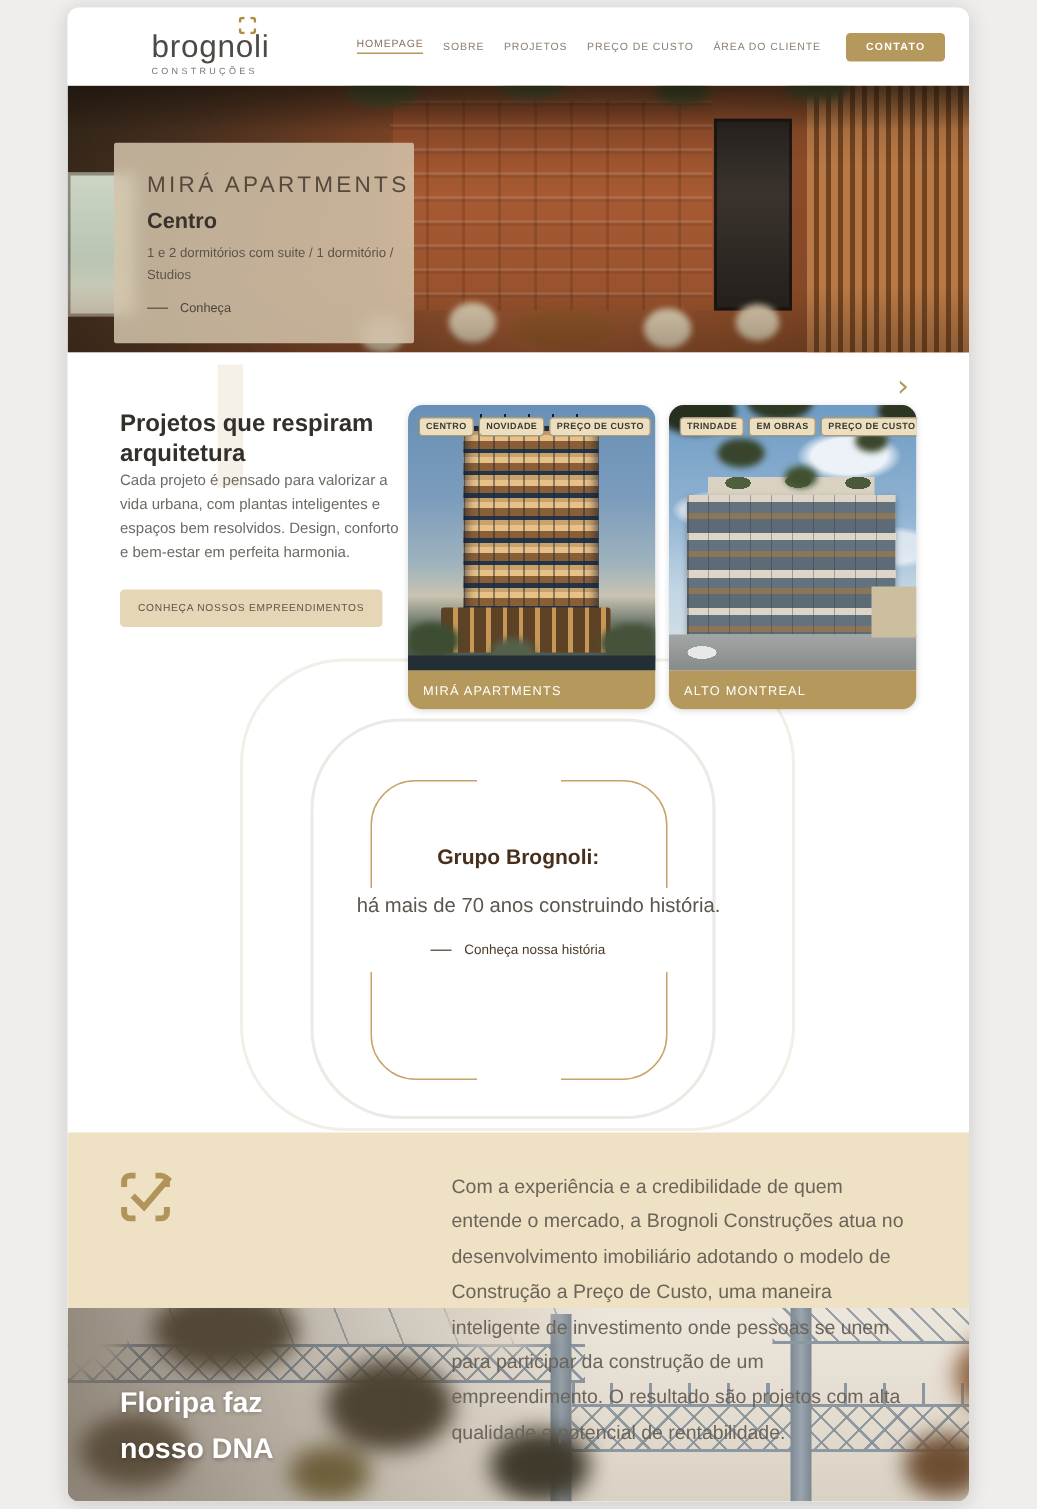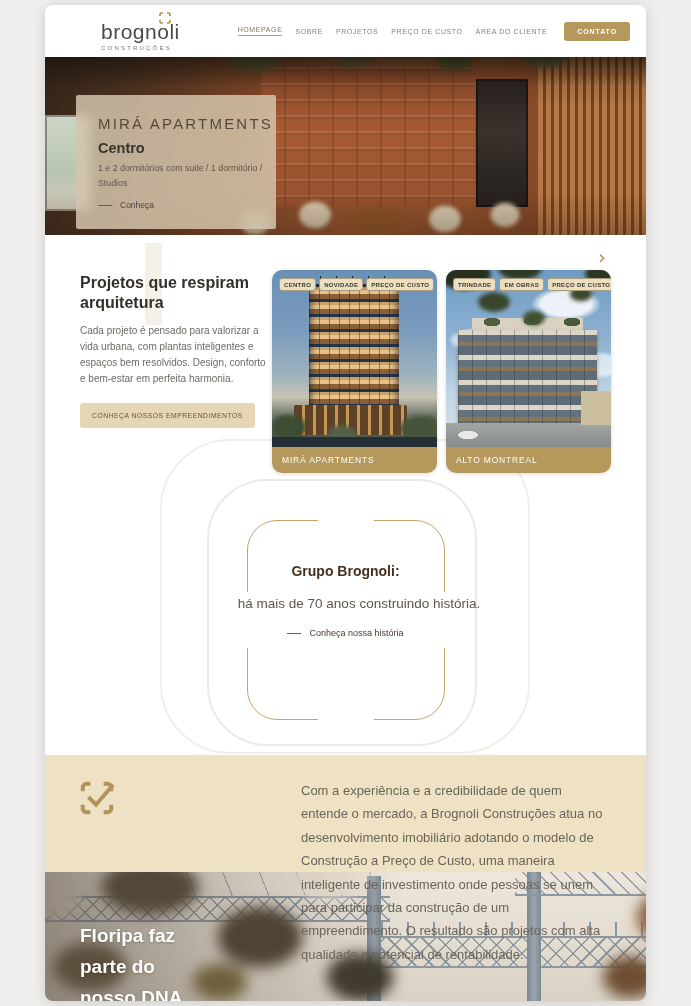--- a/index.html
+++ b/index.html
@@ -58,21 +58,21 @@
   .dash-link { display:flex; align-items:center; gap:8px; margin-top:10px; font-size:8.5px; color:#4c443a; cursor:pointer; }
   .dash { display:inline-block; width:14px; height:1px; background:#6b6257; }
 
   
   .projects { position:relative; z-index:2; height:250px; padding:38px 0 0 35px; display:flex; }
   .wm { position:absolute; left:100px; top:8px; width:17px; height:82px; background:#f5f1e8; z-index:-1; }
   .arrow { position:absolute; right:40px; top:12px; color:#b5985c; font-size:20px; line-height:1; cursor:pointer;
            font-family:"DejaVu Sans",sans-serif; }
   .proj-left { width:192px; flex:none; }
   .proj-h { font-size:16px; font-weight:bold; color:#33302c; line-height:1.25; }
-  .proj-p { font-size:10px; color:#6e6a63; line-height:1.6; margin-top:10px; }
+  .proj-p { font-size:10px; color:#6e6a63; line-height:1.6; }
   .cta { margin-top:16px; background:#e5d6b5; border:none; border-radius:3px; padding:9px 12px;
          font-size:6.8px; letter-spacing:.5px; color:#5f5748; cursor:pointer; font-family:inherit; }
   .cards { display:flex; gap:9px; margin-left:0; margin-top:-3px; }
   .card { position:relative; width:165px; height:203px; border-radius:10px; overflow:hidden;
           box-shadow:0 1px 4px rgba(0,0,0,.15); cursor:pointer; flex:none; }
   .card-img { position:absolute; inset:0 0 26px 0; }
   .tags { position:absolute; top:8px; left:7px; right:3px; display:flex; gap:3px; z-index:3; }
   .tag { background:#ecdfc0; border:1px solid rgba(90,75,50,.45); border-radius:3px; padding:2.5px 4px;
          font-size:6px; letter-spacing:.3px; color:#3d382f; white-space:nowrap; font-weight:bold; }
   .card-footer { position:absolute; left:0; right:0; bottom:0; height:26px; background:#b5985c; color:#fff;
@@ -305,18 +305,17 @@
     <div class="b-upper"></div>
     <div class="b-tower1"></div>
     <div class="b-posts"></div>
     <div class="b-lower"></div>
     <div class="b-tower2"></div>
     <div class="b-topright"></div>
     <div class="foliage"></div>
     <div class="flo-shade"></div>
     <div class="flo-text">
       <div class="flo-line">Floripa faz</div>
-      <div class="flo-line">parte do</div>
       <div class="flo-line">nosso DNA</div>
     </div>
   </section>
 
 </div>
 
 </body></html>

